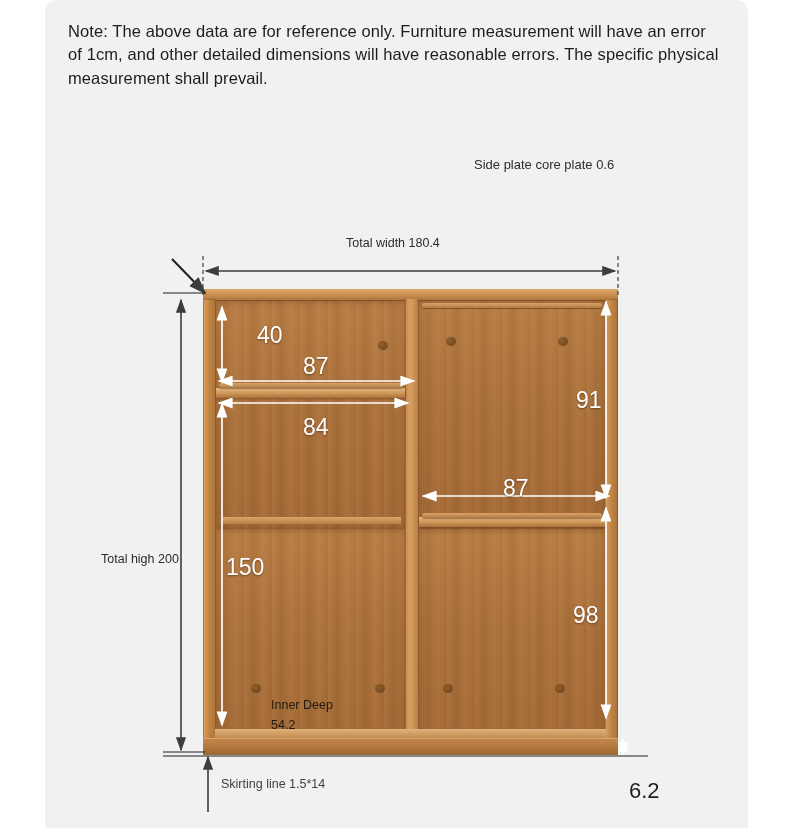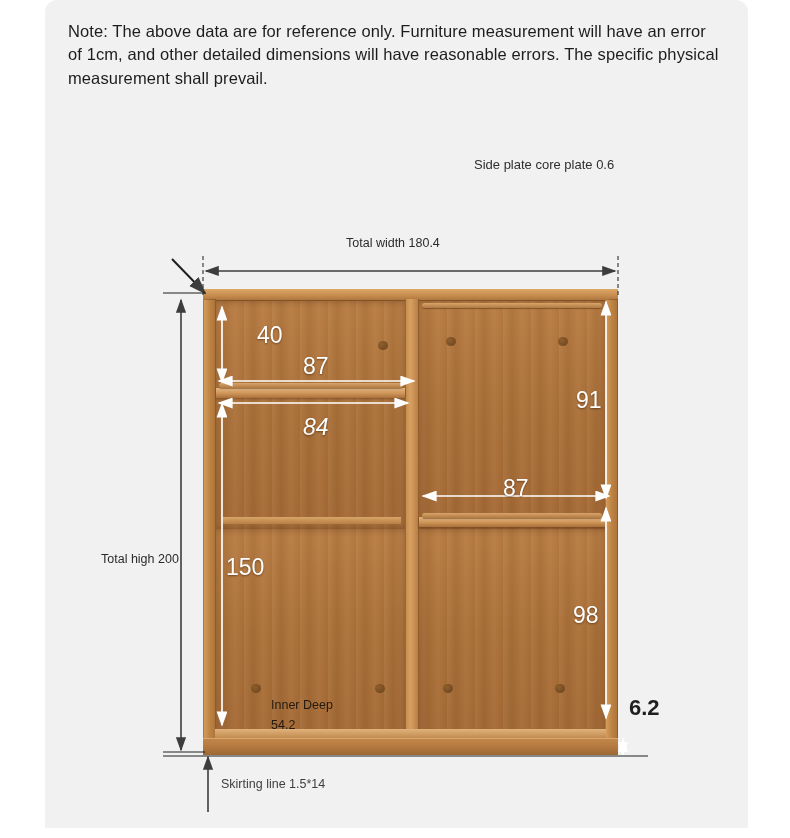--- a/index.html
+++ b/index.html
@@ -202,26 +202,26 @@
   }
   .dim-inner {
     color: #221a10;
     font-size: 12.5px;
     margin-top: 20px;
   }
   .lbl-total-width { left: 346px; top: 236px; font-size: 12.5px; color:#2b2b2b; }
   .lbl-total-high  { left: 86px;  top: 552px; font-size: 12.5px; color:#2b2b2b;margin-left:15px; }
   .lbl-40  { left: 233px; top: 322px; margin-left: 24px; }
   .lbl-87a { left: 303px; top: 353px; }
-  .lbl-84  { left: 303px; top: 414px; font-style: italic; }
+  .lbl-84  { left: 303px; top: 414px; }
   .lbl-91  { left: 576px; top: 387px; text-align: center; }
   .lbl-87b { left: 503px; top: 475px; }
   .lbl-150 { left: 226px; top: 554px; }
   .lbl-98  { left: 573px; top: 602px; }
-  .lbl-62  { left: 629px; top: 695px; font-weight: bold; }
+  .lbl-62  { left: 629px; top: 778px; }
   .lbl-inner-deep { left: 271px; top: 678px; }
   .lbl-inner-val  { left: 271px; top: 698px; }
   .lbl-skirt { left: 221px; top: 777px; font-size: 12.5px; color:#404040; }
 </style>
 </head>
 <body>
 
 <div id="root">
 
   <div class="panel"></div>

